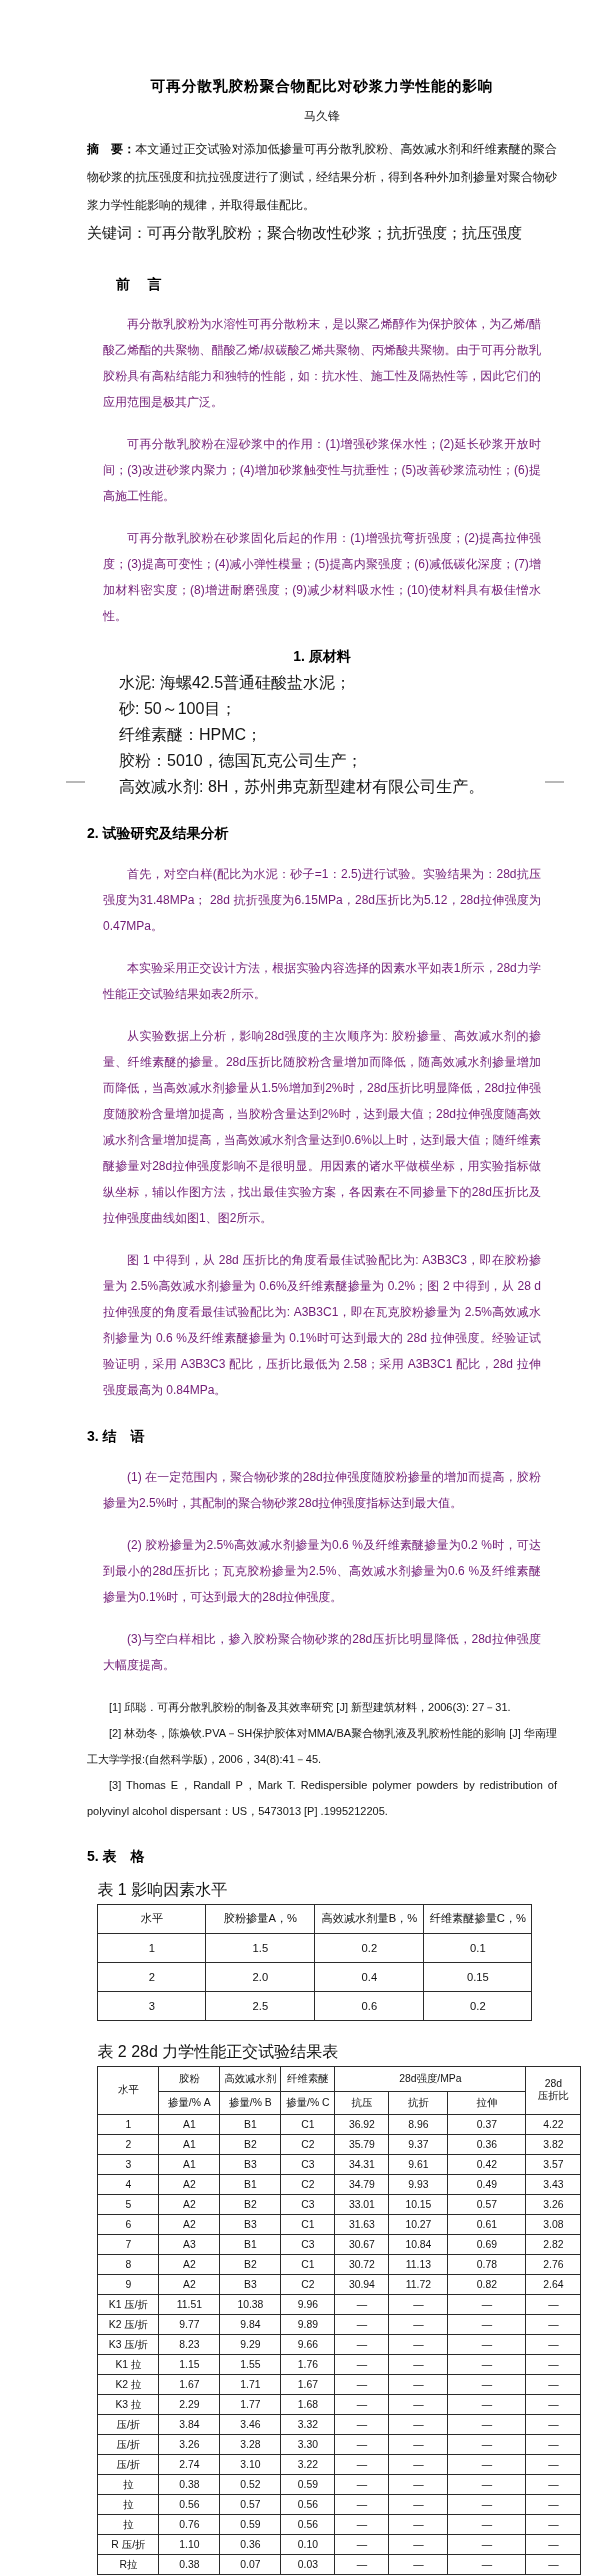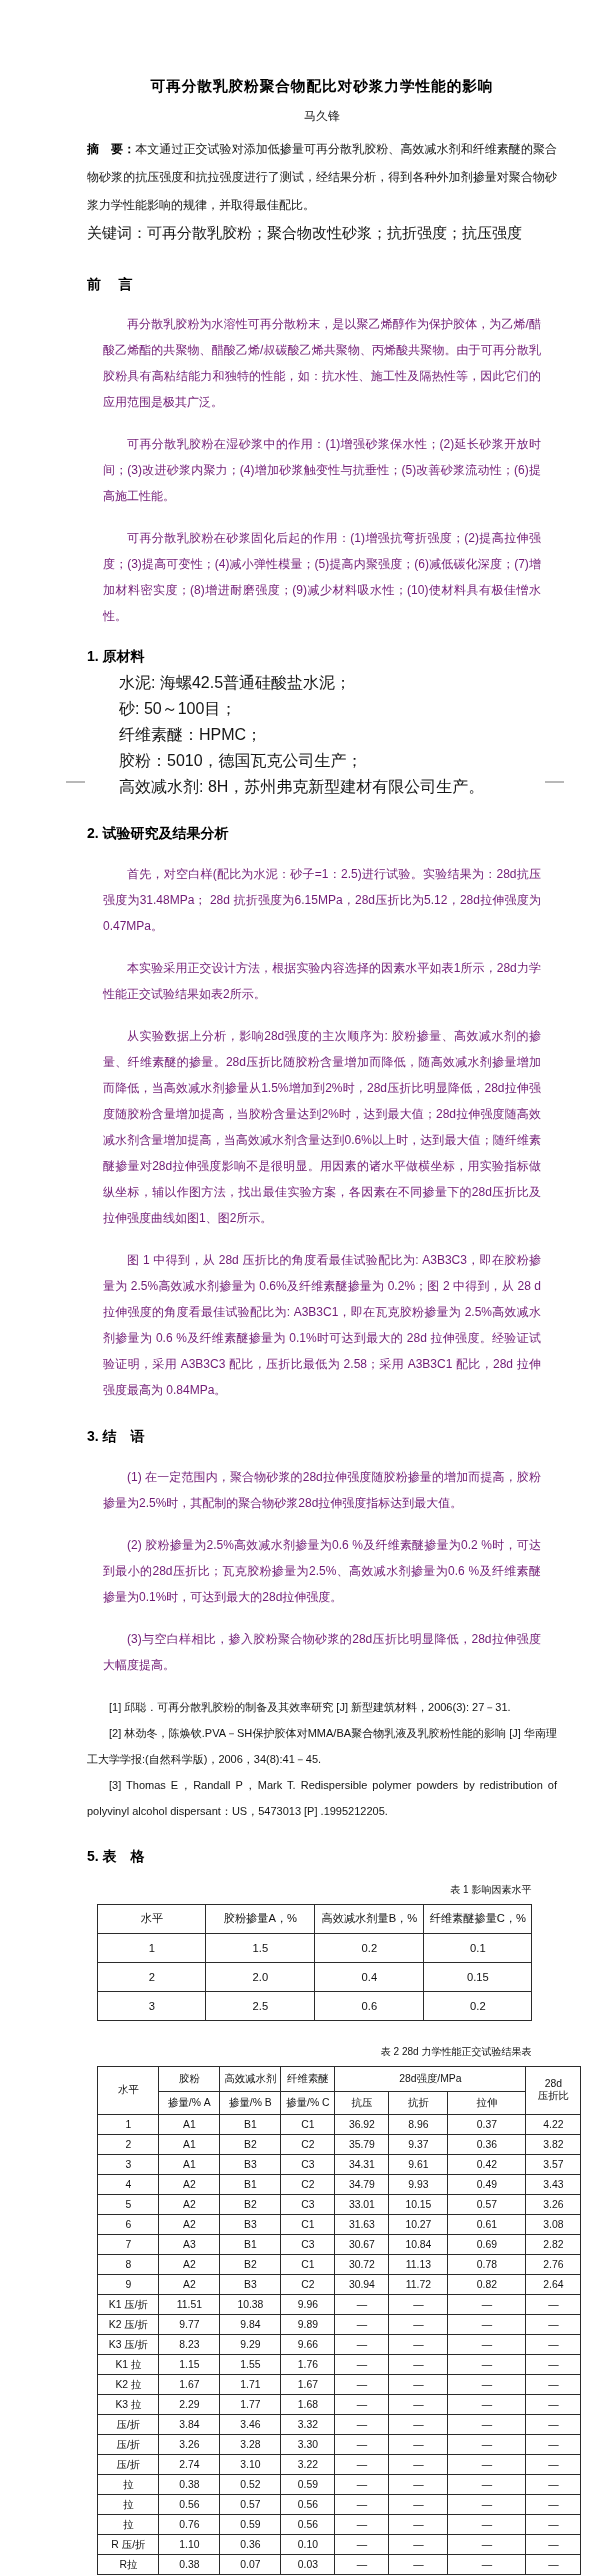--- a/index.html
+++ b/index.html
@@ -6,37 +6,37 @@
   .page{position:relative;width:610px;height:2576px;background:#ffffff;overflow:hidden;
         font-family:"Liberation Sans",sans-serif;color:#1c1c1c;}
   .content{padding:0 53px 0 87px;}
   .doc-title{margin:76px 0 12px;font-size:14.7px;font-weight:700;text-align:center;letter-spacing:0.9px;line-height:21px;color:#000;}
   .doc-author{margin:10.4px 0 0;font-size:12px;text-align:center;line-height:15.6px;color:#222;}
   .abstract-block{margin-top:10.4px;}
   .abstract-p{margin:0;font-size:12px;line-height:28px;text-align:justify;color:#151515;}
   .abstract-label{font-weight:700;color:#000;}
   .kw-p{margin:0;font-size:15px;line-height:28px;color:#151515;}
   .h-sec{font-size:14px;font-weight:700;color:#000;line-height:22.5px;margin:0;}
-  .h-preface{margin-top:26px;letter-spacing:1.7px;}
-  .h-materials{margin-top:10.4px;}
+  .h-preface{margin-top:26px;letter-spacing:1.7px;margin-left:29px;}
+  .h-materials{margin-top:10.4px;text-align:center;}
   .h-exp{margin-top:22.5px;}
   .h-concl{margin-top:22.5px;}
   .h-refs{margin-top:21px;}
   .h-tables{margin-top:21px;}
   .h-figs{margin-top:14px;}
   .pgroup{margin-top:12px;}
   .pgroup-tight{margin-top:1.7px;}
   .pgroup-exp{margin-top:7px;}
   .body-p{margin:16px;font-size:12px;line-height:26px;text-align:justify;text-indent:2em;color:#701a75;}
   .mat-p{margin:0;font-size:16px;line-height:26px;text-indent:2em;color:#151515;}
   .ref-p{margin:0;font-size:11px;line-height:26px;text-align:justify;text-indent:2em;color:#151515;}
   .pbreak{position:absolute;height:1.7px;width:19px;background:#b8b8b8;top:781px;}
   .pbreak-left{left:66px;}
   .pbreak-right{left:545px;}
-  .tbl-caption{margin:14px 0 0 10.4px;width:434px;text-align:right;font-size:10px;color:#111;line-height:17.3px;}
+  .tbl-caption{margin:14px 0 0 10.4px;width:434px;text-align:left;font-size:16px;color:#111;line-height:17.3px;}
   .tbl-caption2{margin-top:22.5px;}
   table.dtable{border-collapse:collapse;margin:5.2px 0 0 10.4px;width:434px;table-layout:fixed;}
   table.dtable td,table.dtable th{border:0.9px solid #2b2b2b;text-align:center;vertical-align:middle;
       font-weight:400;color:#111;padding:0;}
   table.t1 td,table.t1 th{font-size:11.2px;height:28px;}
   table.t2 td,table.t2 th{font-size:10.4px;height:19px;line-height:12px;}
   table.t2 tr.hdr1 th{height:24px;}
   table.t2 tr.hdr2 th{height:22.5px;}
   .figures-captions{display:flex;margin:12px 0 0 17.3px;gap:52px;}
   .fig-caption{width:208px;font-size:11.7px;font-weight:600;color:#111;line-height:17.3px;}

